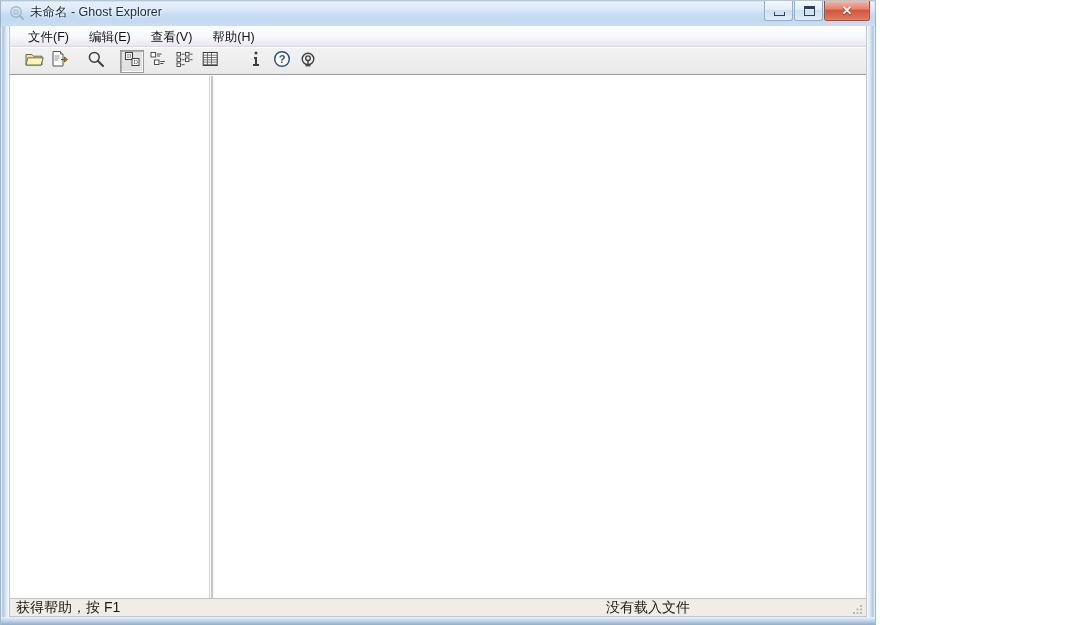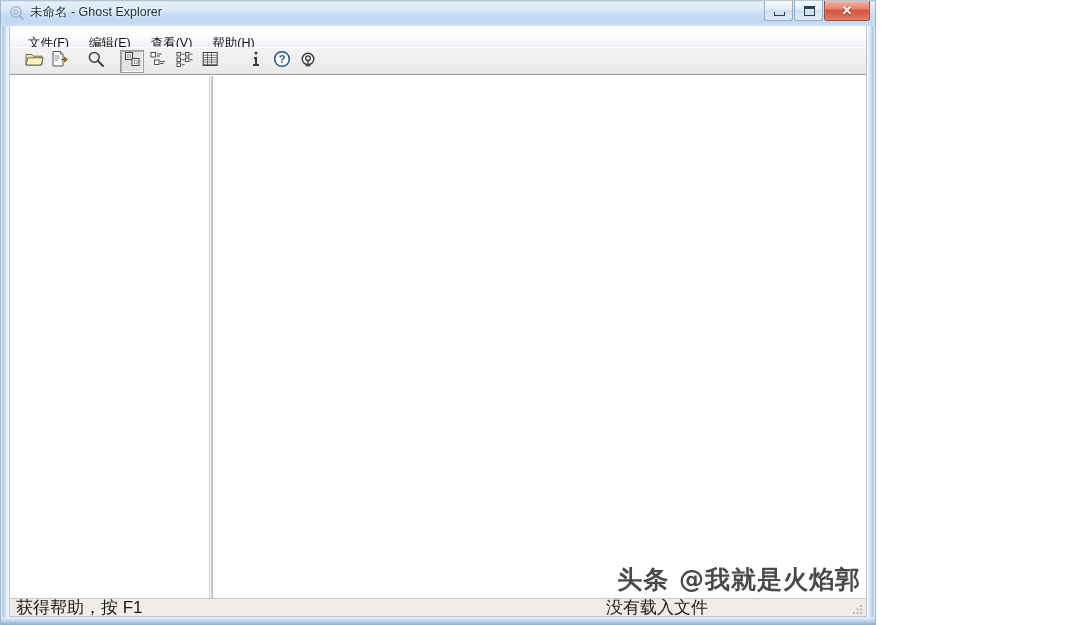--- a/index.html
+++ b/index.html
@@ -142,21 +142,21 @@
     background: #ffffff;
     border: 1px solid #b5c8da;
     border-top: none;
     box-sizing: border-box;
     overflow: hidden;
   }
 
   
   .menubar {
     position: absolute;
-    left: 0; top: 8px; right: 0;
+    left: 0; top: 2px; right: 0;
     height: 20px;
     background: linear-gradient(to bottom, #fdfeff 0%, #f6f8fc 45%, #eceaf4 88%, #dcd6e8 100%);
     border-bottom: 1px solid #b9b9c4;
     display: flex;
     align-items: center;
     padding-left: 8px;
     box-sizing: border-box;
   }
   .menu-item {
     font-size: 12.5px;
@@ -234,21 +234,21 @@
     height: 18px;
     background: #f0ece8;
     border-top: 1px solid #c8c4c0;
     box-sizing: border-box;
   }
   .status-seg {
     position: absolute;
     top: 0;
     height: 17px;
     line-height: 17px;
-    font-size: 17px;
+    font-size: 14px;
     color: #1a1a1a;
     white-space: nowrap;
     overflow: hidden;
   }
   .status-left  { left: 6px; }
   .status-mid   { left: 596px; font-family: Liberation Serif, serif; }
   .status-right { left: 937px; }
   .grip {
     position: absolute;
     right: 2px; bottom: 1px;
@@ -452,15 +452,14 @@
             <rect x="9" y="5.5" width="2" height="2"></rect>
             <rect x="2" y="9" width="2" height="2"></rect>
             <rect x="5.5" y="5.5" width="2" height="2"></rect>
             <rect x="9" y="2" width="2" height="2"></rect>
           </g>
         </svg>
       </span>
     </div>
   </div>
 
-  <div class="watermark">头条 @我就是火焰郭</div>
 
 </div>
 
 </body></html>

